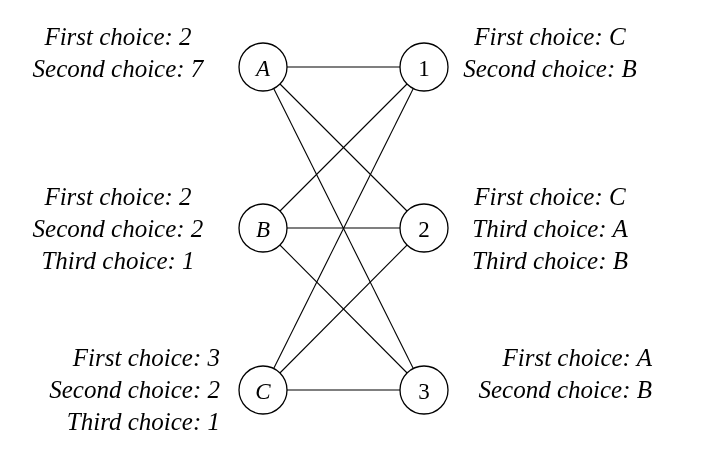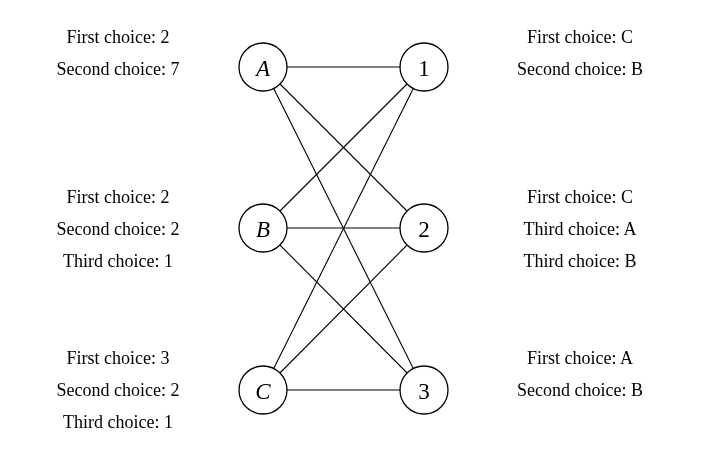--- a/index.html
+++ b/index.html
@@ -18,29 +18,30 @@
   }
   .graph-svg {
     position: absolute;
     left: 0;
     top: 0;
   }
   .pref {
     position: absolute;
     width: 204px;
     text-align: center;
-    font-size: 18px;
+    font-size: 25px;
     line-height: 32px;
     white-space: nowrap;
+    font-style: italic;
   }
   .col-left  { left: 16px;  }
-  .col-right { left: 478px; }
+  .col-right { left: 448px; }
   .row-1 { top: 21px;  }
   .row-2 { top: 181px; }
-  .row-3 { top: 342px; }
+  .row-3 { top: 342px; text-align: right; }
 </style>
 </head>
 <body>
 
 <div class="figure">
 
   <svg class="graph-svg" width="706" height="467" viewBox="0 0 706 467">
       <line x1="263" y1="67" x2="424" y2="67" stroke="#000000" stroke-width="1.1"></line>
       <line x1="263" y1="67" x2="424" y2="228" stroke="#000000" stroke-width="1.1"></line>
       <line x1="263" y1="67" x2="424" y2="390" stroke="#000000" stroke-width="1.1"></line>

